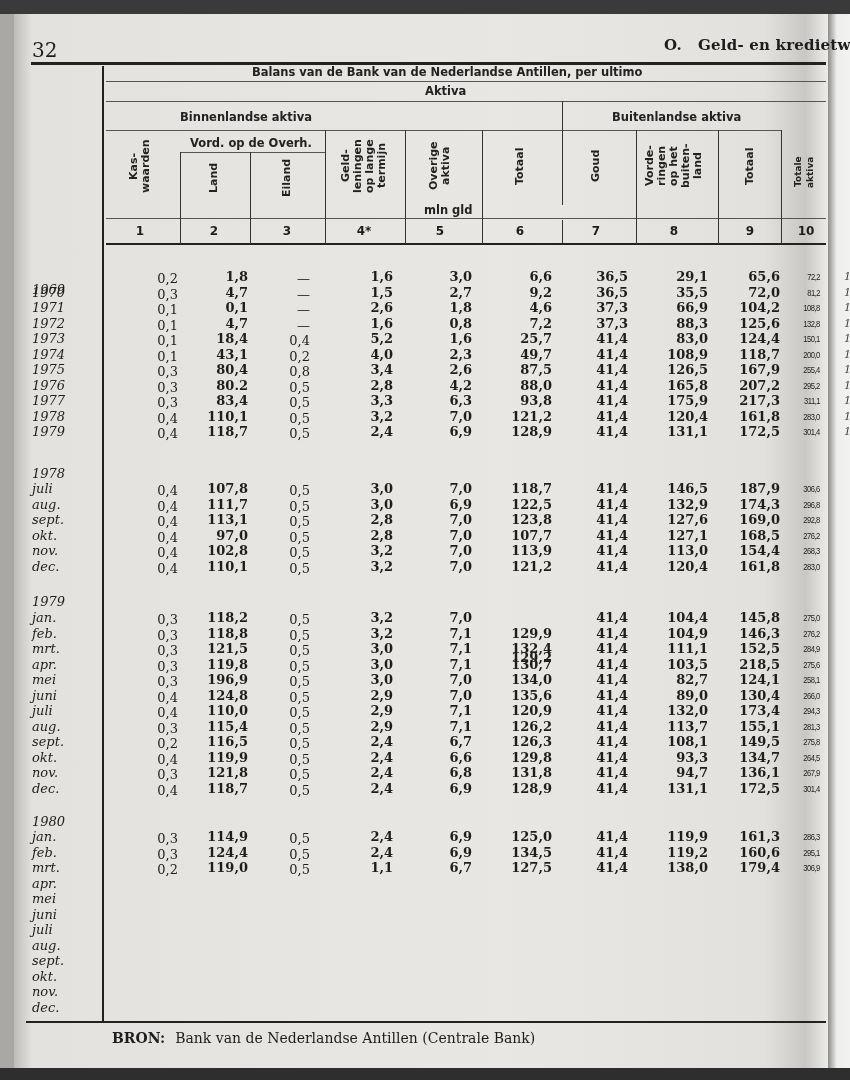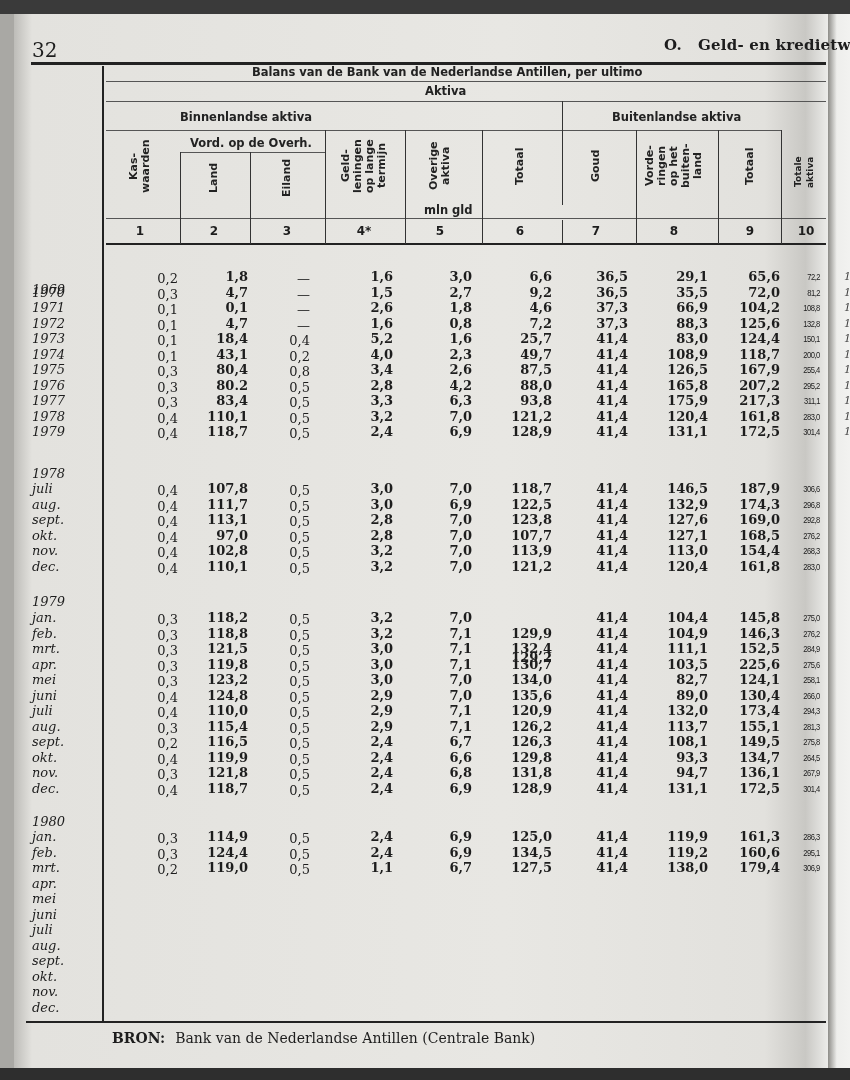--- a/index.html
+++ b/index.html
@@ -361,25 +361,25 @@
     <div class="cell c10" style="top: 641px; right: 30px;">284,9</div>
     <div class="rowlabel" style="top: 656.5px;">apr.</div>
     <div class="cell" style="top: 658.5px; right: 672px;">0,3</div>
     <div class="cell b" style="top: 656.5px; right: 602px;">119,8</div>
     <div class="cell" style="top: 658.5px; right: 540px;">0,5</div>
     <div class="cell b" style="top: 656.5px; right: 457px;">3,0</div>
     <div class="cell b" style="top: 656.5px; right: 378px;">7,1</div>
     <div class="cell b" style="top: 656.5px; right: 298px;">130,7</div>
     <div class="cell b" style="top: 656.5px; right: 222px;">41,4</div>
     <div class="cell b" style="top: 656.5px; right: 142px;">103,5</div>
-    <div class="cell b" style="top: 656.5px; right: 70px;">225,6</div>
+    <div class="cell b" style="top: 656.5px; right: 70px;">218,5</div>
     <div class="cell c10" style="top: 656.5px; right: 30px;">275,6</div>
     <div class="rowlabel" style="top: 672px;">mei</div>
     <div class="cell" style="top: 674px; right: 672px;">0,3</div>
-    <div class="cell b" style="top: 672px; right: 602px;">123,2</div>
+    <div class="cell b" style="top: 672px; right: 602px;">196,9</div>
     <div class="cell" style="top: 674px; right: 540px;">0,5</div>
     <div class="cell b" style="top: 672px; right: 457px;">3,0</div>
     <div class="cell b" style="top: 672px; right: 378px;">7,0</div>
     <div class="cell b" style="top: 672px; right: 298px;">134,0</div>
     <div class="cell b" style="top: 672px; right: 222px;">41,4</div>
     <div class="cell b" style="top: 672px; right: 142px;">82,7</div>
     <div class="cell b" style="top: 672px; right: 70px;">124,1</div>
     <div class="cell c10" style="top: 672px; right: 30px;">258,1</div>
     <div class="rowlabel" style="top: 687.5px;">juni</div>
     <div class="cell" style="top: 689.5px; right: 672px;">0,4</div>

